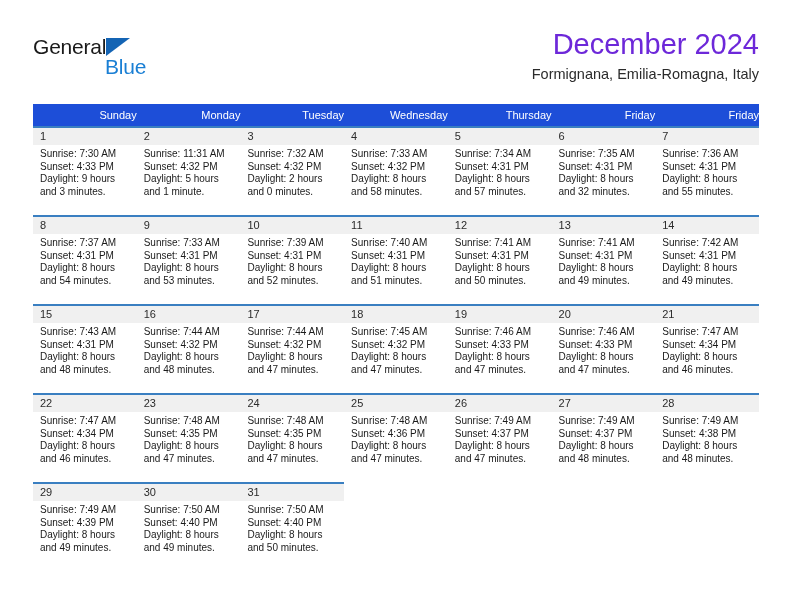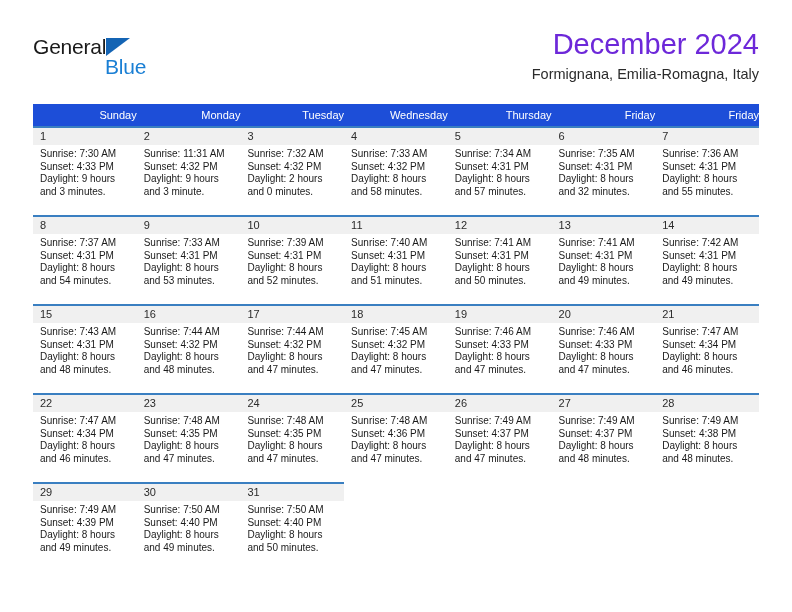--- a/index.html
+++ b/index.html
@@ -193,21 +193,21 @@
               <div>Sunrise: 7:30 AM</div>
               <div>Sunset: 4:33 PM</div>
               <div class="daylight">Daylight: 9 hours and 3 minutes.</div>
             </div>
           </td>
           <td>
             <div class="daynum">2</div>
             <div class="cellbody">
               <div>Sunrise: 11:31 AM</div>
               <div>Sunset: 4:32 PM</div>
-              <div class="daylight">Daylight: 9 hours and 3 minute.</div>
+              <div class="daylight">Daylight: 5 hours and 1 minute.</div>
             </div>
           </td>
           <td>
             <div class="daynum">3</div>
             <div class="cellbody">
               <div>Sunrise: 7:32 AM</div>
               <div>Sunset: 4:32 PM</div>
               <div class="daylight">Daylight: 2 hours and 0 minutes.</div>
             </div>
           </td>

